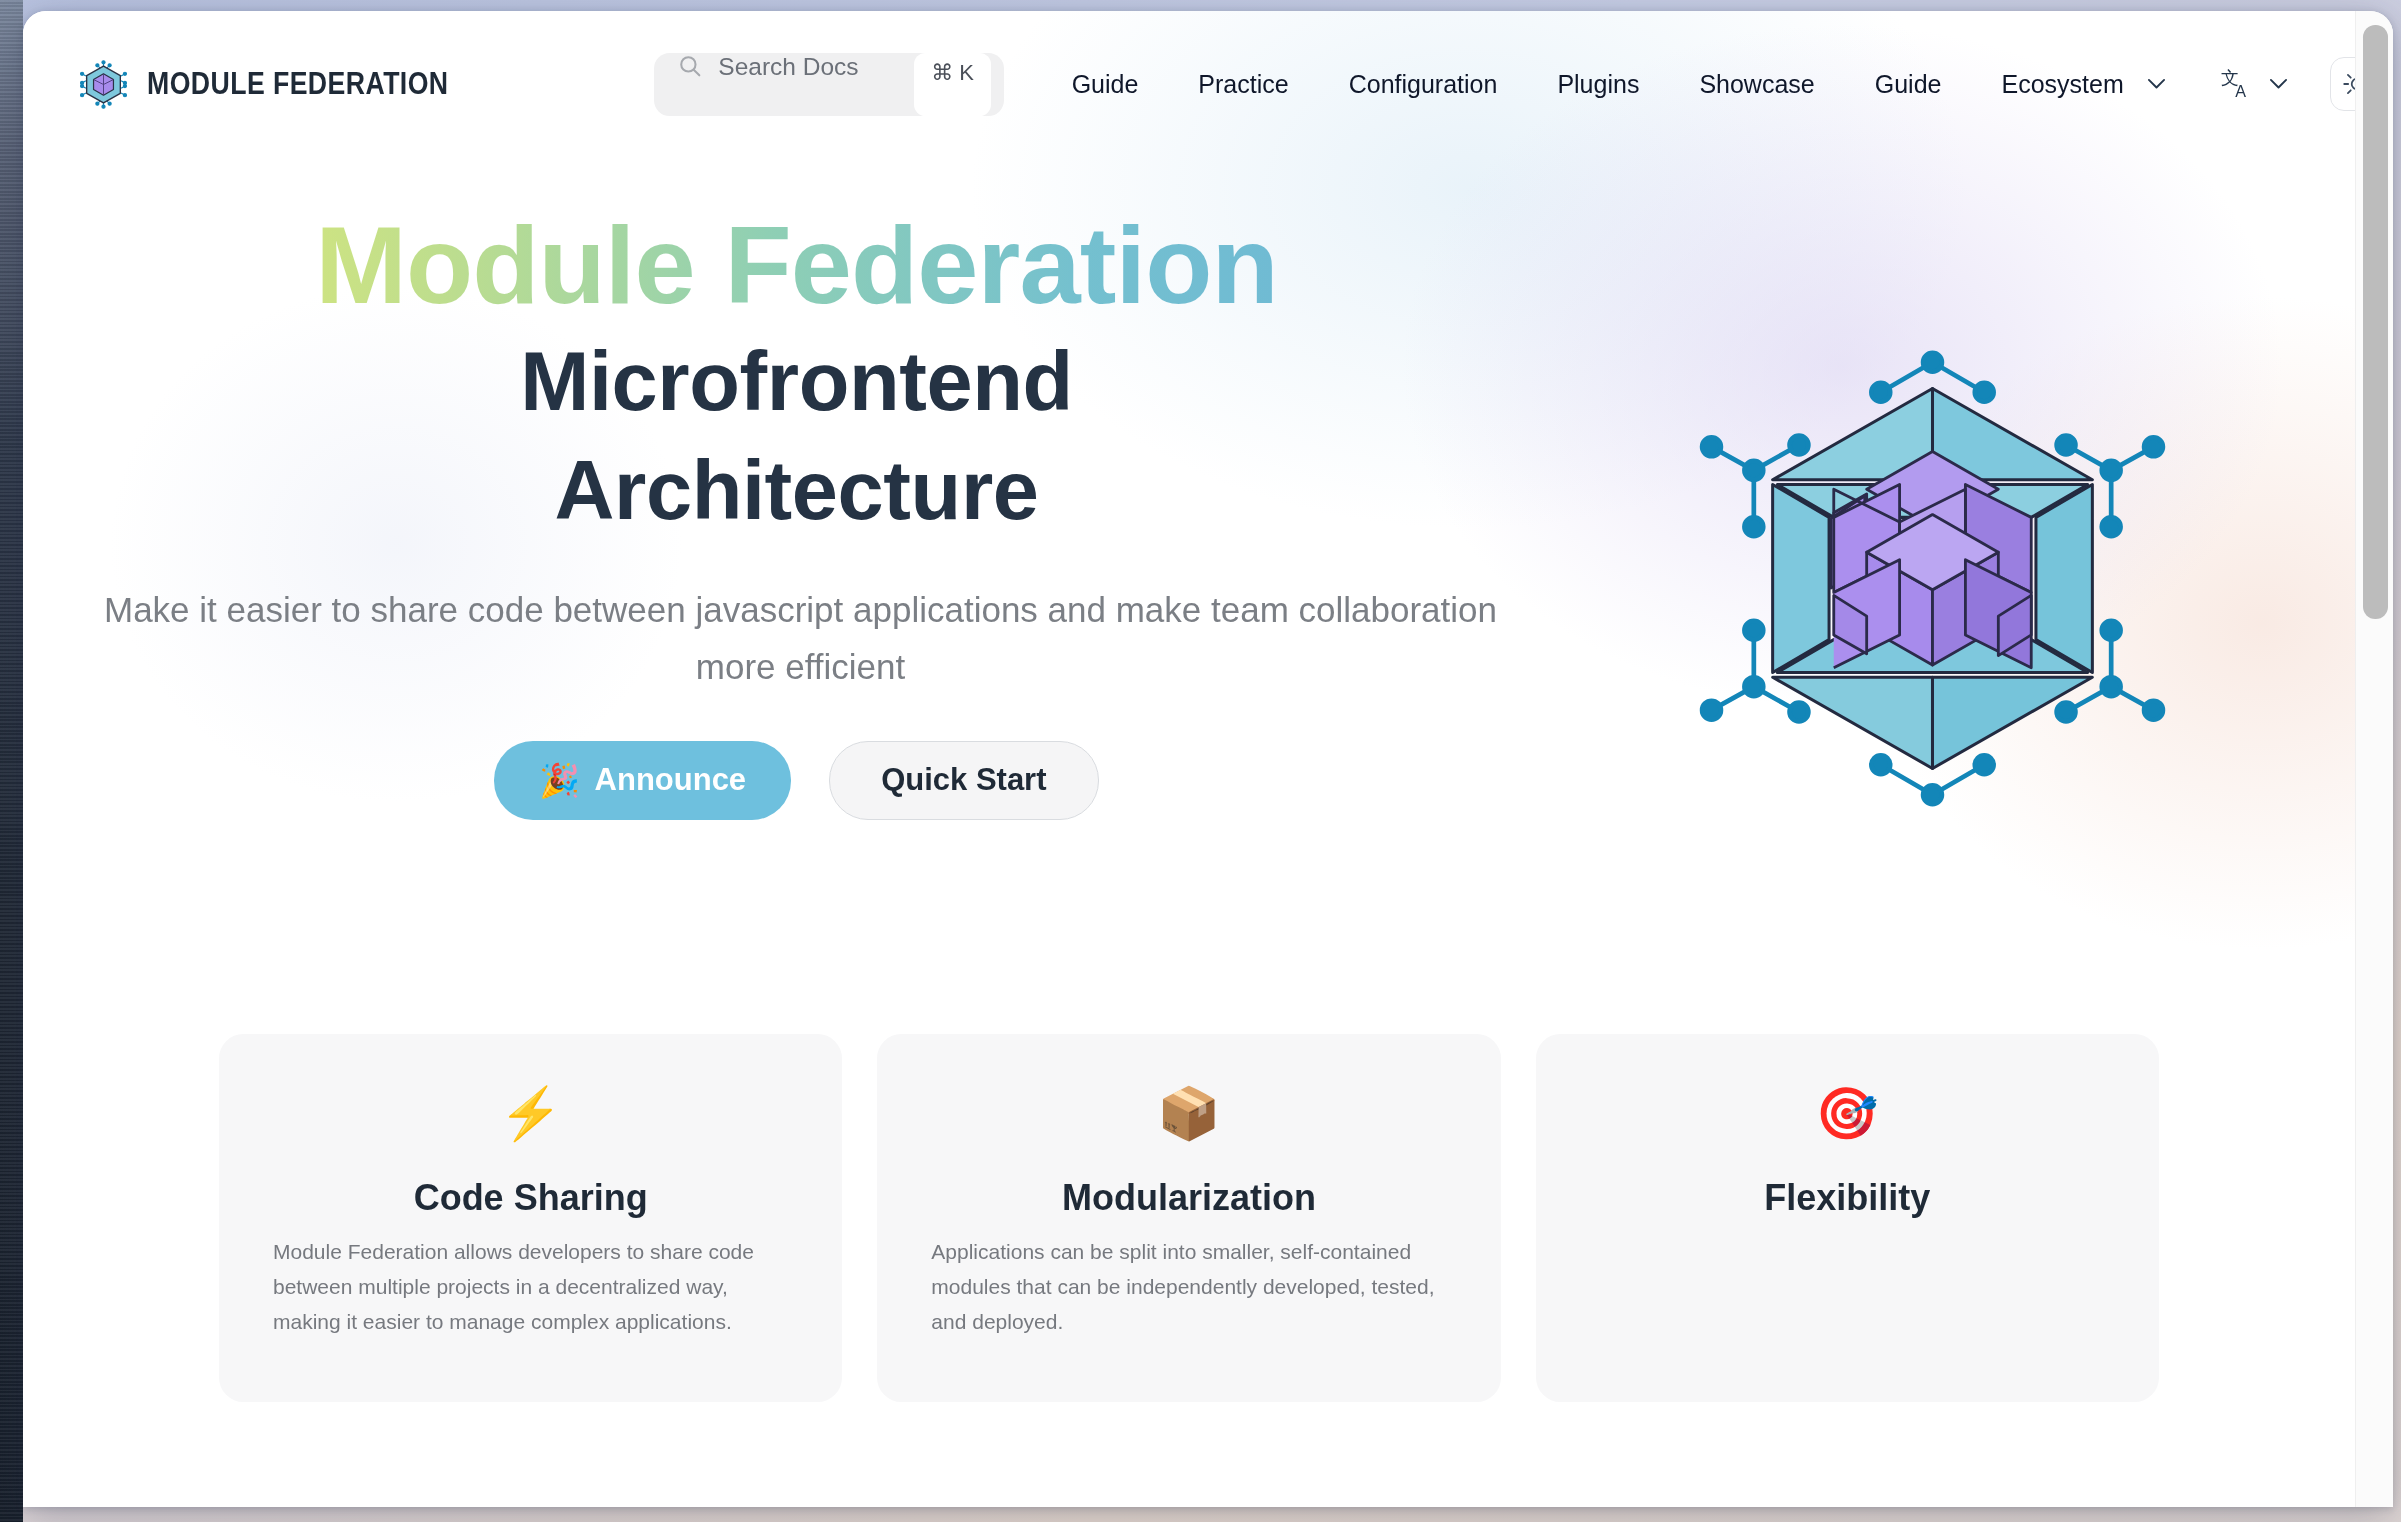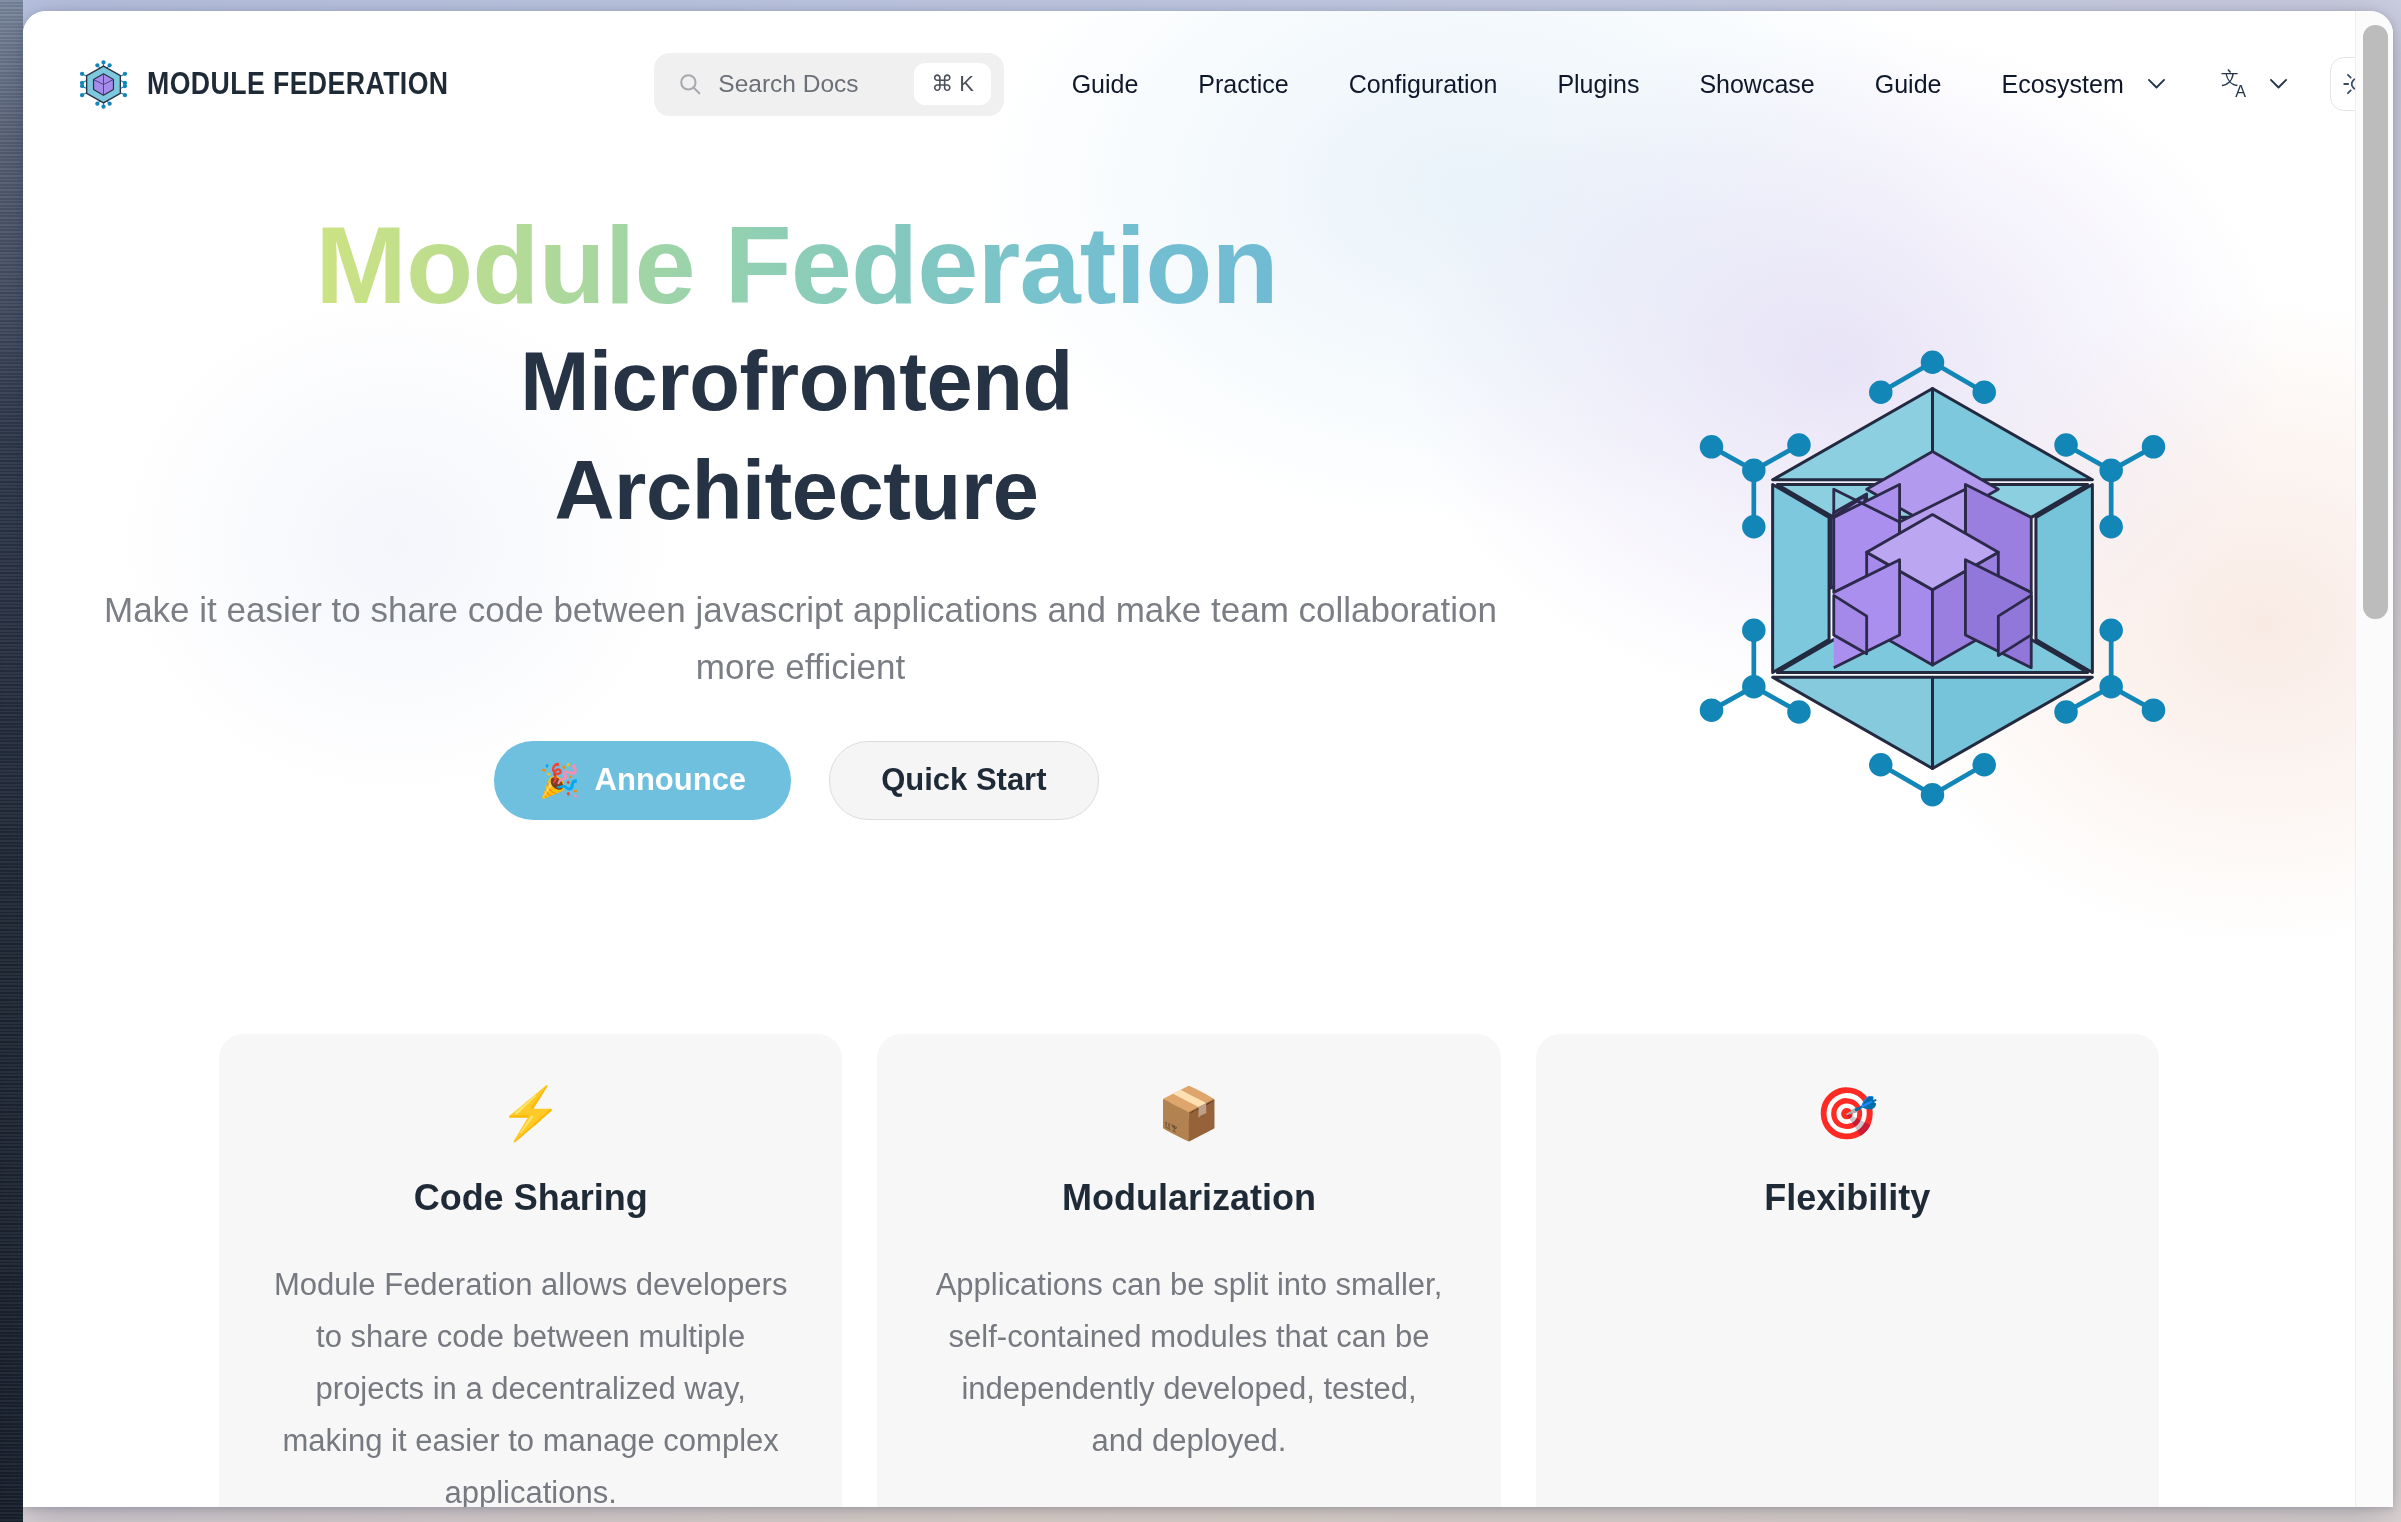--- a/index.html
+++ b/index.html
@@ -84,21 +84,20 @@
     white-space: nowrap;
   }
 
   .search-box {
     margin-left: 156px;
     width: 350px;
     height: 63px;
     background: #f0f0f1;
     border-radius: 15.7px;
     display: flex;
-    align-items: center;
     padding: 0 12.2px 0 23px;
     flex: none;
   }
   .search-icon { width: 26px; height: 26px; flex: none; opacity: 0.55; }
   .search-placeholder {
     flex: 1;
     margin-left: 15.7px;
     font-size: 24.5px;
     color: #6b7078;
     white-space: nowrap;
@@ -242,25 +241,25 @@
     text-align: center;
   }
   .feature-emoji { font-size: 51px; line-height: 1; }
   .feature-title {
     margin-top: 38px;
     font-size: 36px;
     font-weight: 700;
     color: #1f2a37;
   }
   .feature-desc {
-    margin-top: 40px;
-    font-size: 31px;
+    margin-top: 15px;
+    font-size: 21px;
     line-height: 1.68;
     color: #76797f;
-    text-align: center;
+    text-align: left;
   }
 
   
   .scrollbar-track {
     position: absolute;
     right: 0; top: 0;
     width: 38px; height: 100%;
     background: #fbfbfb;
     border-left: 0.9px solid #efefef;
   }

